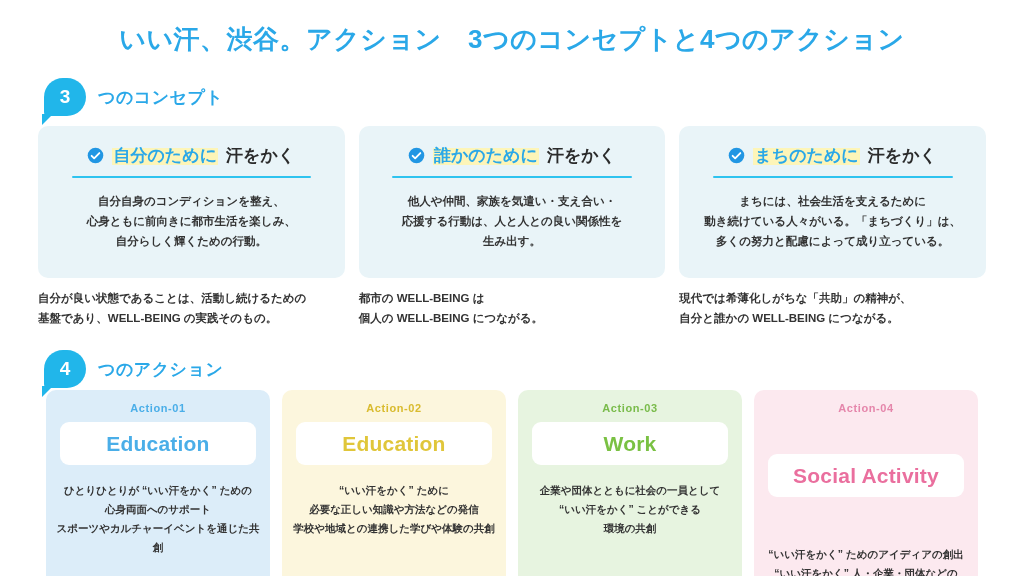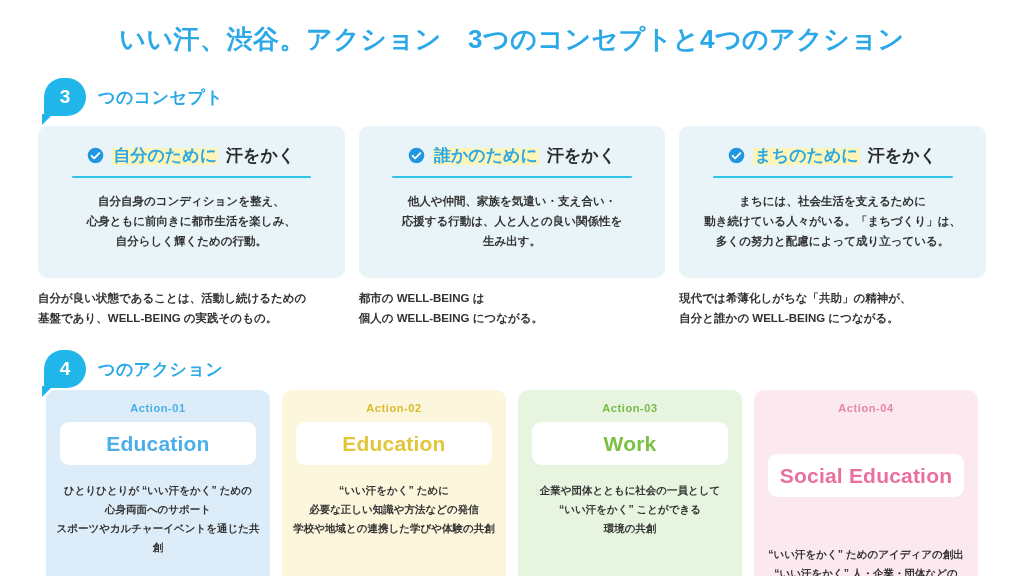--- a/index.html
+++ b/index.html
@@ -291,19 +291,19 @@
   <div class="action-card" style="background:#e7f4e0;">
     <div class="action-tag" style="color:#79bb4a;">Action-03</div>
     <div class="action-pill" style="color:#7ac143;">Work</div>
     <div class="action-body">企業や団体とともに社会の一員として
 “いい汗をかく” ことができる
 環境の共創</div>
   </div>
 
   <div class="action-card" style="background:#fce9ef;gap:32px;">
     <div class="action-tag" style="color:#e586ab;">Action-04</div>
-    <div class="action-pill" style="color:#ea6f9e;">Social Education</div>
+    <div class="action-pill" style="color:#ea6f9e;">Social Activity</div>
     <div class="action-body">“いい汗をかく” ためのアイディアの創出
 “いい汗をかく” 人・企業・団体などの
 取り組みに対するセレブレーション</div>
   </div>
 
 </div>
 
 </body></html>

